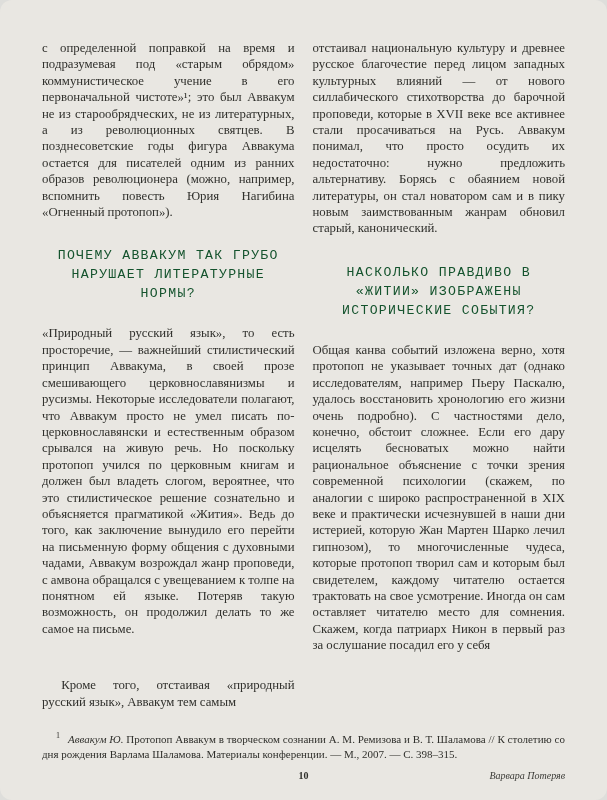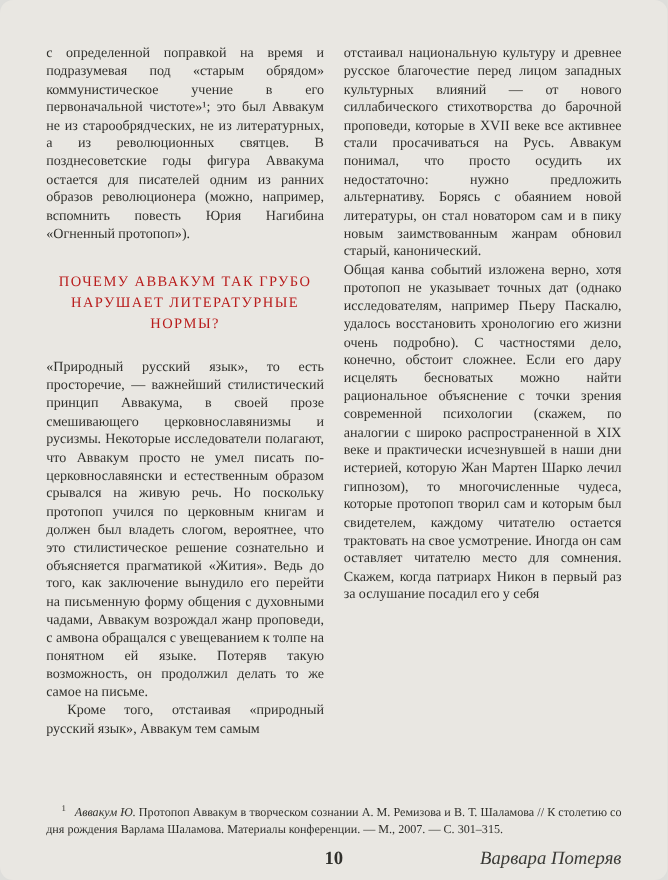--- a/index.html
+++ b/index.html
@@ -37,30 +37,32 @@
     margin: 0;
     font-size: 12.8px;
     line-height: 16.4px;
     text-align: justify;
     hyphens: auto;
     -webkit-hyphens: auto;
     word-spacing: -0.2px;
   }
   .para.indent {
     text-indent: 1.5em;
+    margin-top: 40px;
   }
   .heading {
     margin: 26px 10px 22px 10px;
     font-size: 13.2px;
     font-weight: 400;
     line-height: 19px;
     text-align: center;
     text-transform: uppercase;
     letter-spacing: 1.3px;
-    color: #b91c1c;
+    color: #14532d;
+    font-family: Liberation Mono, monospace;
   }
   .footnote {
     position: absolute;
     left: 42px;
     right: 42px;
     bottom: 38px;
     font-size: 11px;
     line-height: 15px;
     text-align: justify;
   }
@@ -75,21 +77,21 @@
   }
   .fn-author {
     font-style: italic;
   }
   .footer {
     position: absolute;
     left: 42px;
     right: 42px;
     bottom: 14px;
     height: 16px;
-    font-size: 17px;
+    font-size: 10px;
   }
   .page-number {
     position: absolute;
     left: 50%;
     transform: translateX(-50%);
     font-weight: bold;
   }
   .author-name {
     position: absolute;
     right: 0;
@@ -106,27 +108,28 @@
 
     <div class="column">
       <p class="para">с определенной поправкой на время и подразумевая под «старым обрядом» коммунистическое учение в его первоначальной чистоте»¹; это был Аввакум не из старообрядческих, не из литературных, а из революционных святцев. В позднесоветские годы фигура Аввакума остается для писателей одним из ранних образов революционера (можно, например, вспомнить повесть Юрия Нагибина «Огненный протопоп»).</p>
       <h2 class="heading">Почему Аввакум так грубо нарушает литературные нормы?</h2>
       <p class="para">«Природный русский язык», то есть просторечие, — важнейший стилистический принцип Аввакума, в своей прозе смешивающего церковнославянизмы и русизмы. Некоторые исследователи полагают, что Аввакум просто не умел писать по-церковнославянски и естественным образом срывался на живую речь. Но поскольку протопоп учился по церковным книгам и должен был владеть слогом, вероятнее, что это стилистическое решение сознательно и объясняется прагматикой «Жития». Ведь до того, как заключение вынудило его перейти на письменную форму общения с духовными чадами, Аввакум возрождал жанр проповеди, с амвона обращался с увещеванием к толпе на понятном ей языке. Потеряв такую возможность, он продолжил делать то же самое на письме.</p>
       <p class="para indent">Кроме того, отстаивая «природный русский язык», Аввакум тем самым</p>
     </div>
 
     <div class="column">
       <p class="para">отстаивал национальную культуру и древнее русское благочестие перед лицом западных культурных влияний — от нового силлабического стихотворства до барочной проповеди, которые в XVII веке все активнее стали просачиваться на Русь. Аввакум понимал, что просто осудить их недостаточно: нужно предложить альтернативу. Борясь с обаянием новой литературы, он стал новатором сам и в пику новым заимствованным жанрам обновил старый, канонический.</p>
+      <h2 class="heading">Насколько правдиво в «Житии» изображены исторические события?</h2>
       <p class="para">Общая канва событий изложена верно, хотя протопоп не указывает точных дат (однако исследователям, например Пьеру Паскалю, удалось восстановить хронологию его жизни очень подробно). С частностями дело, конечно, обстоит сложнее. Если его дару исцелять бесноватых можно найти рациональное объяснение с точки зрения современной психологии (скажем, по аналогии с широко распространенной в XIX веке и практически исчезнувшей в наши дни истерией, которую Жан Мартен Шарко лечил гипнозом), то многочисленные чудеса, которые протопоп творил сам и которым был свидетелем, каждому читателю остается трактовать на свое усмотрение. Иногда он сам оставляет читателю место для сомнения. Скажем, когда патриарх Никон в первый раз за ослушание посадил его у себя</p>
     </div>
 
   </div>
 
   <div class="footnote">
-    <p class="fn-line"><sup>1</sup><span class="fn-author">Аввакум Ю.</span><span> Протопоп Аввакум в творческом сознании А. М. Ремизова и В. Т. Шаламова // К столетию со дня рождения Варлама Шаламова. Материалы конференции. — М., 2007. — С. 301–315.</span></p>
+    <p class="fn-line"><sup>1</sup><span class="fn-author">Аввакум Ю.</span><span> Протопоп Аввакум в творческом сознании А. М. Ремизова и В. Т. Шаламова // К столетию со дня рождения Варлама Шаламова. Материалы конференции. — М., 2007. — С. 398–315.</span></p>
   </div>
 
   <div class="footer">
     <span class="page-number">10</span>
     <span class="author-name">Варвара Потеряв</span>
   </div>
 
 </div>
 
 </body></html>

